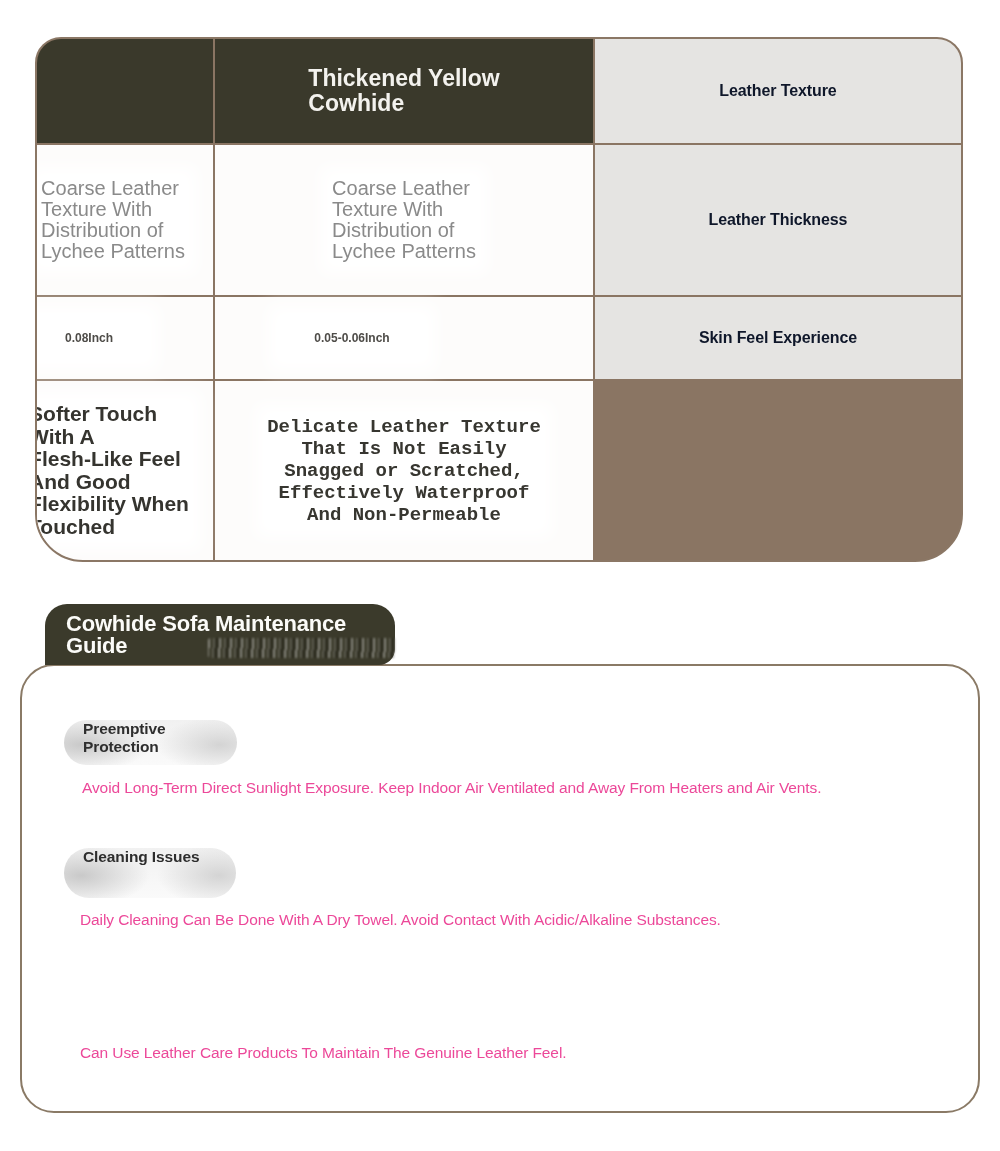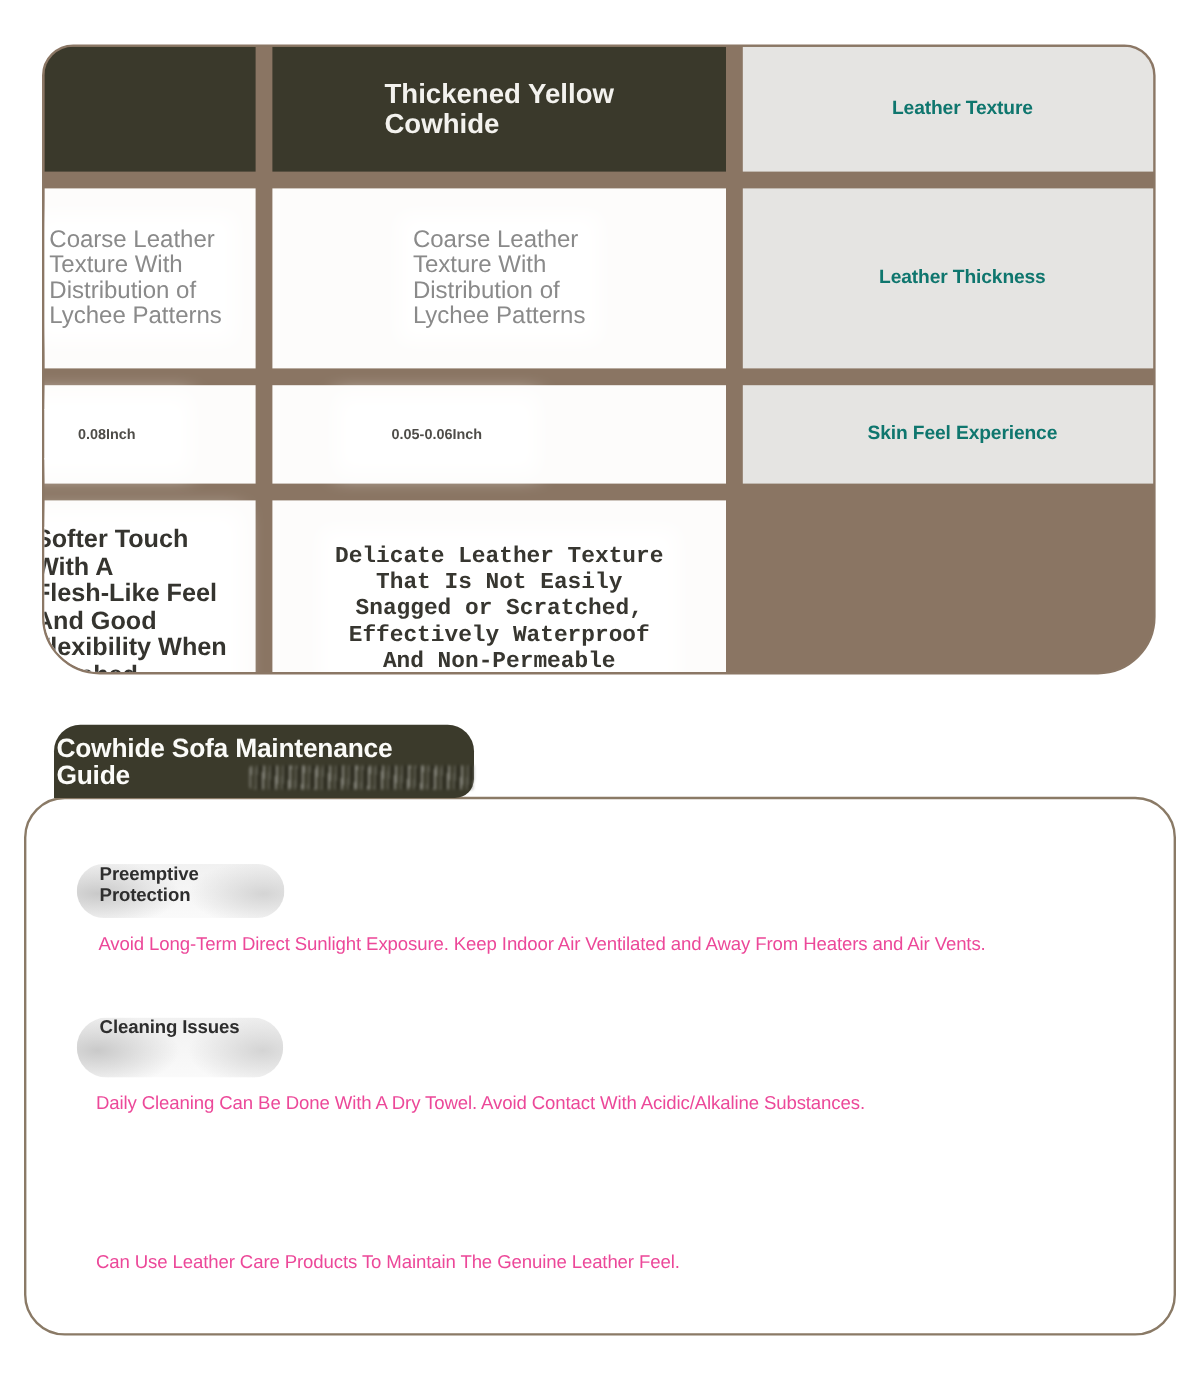--- a/index.html
+++ b/index.html
@@ -10,48 +10,48 @@
   
   .cmp-table {
     position:absolute; left:35px; top:37px; width:928px; height:525px;
     background:#8a7563;                 
     border:2px solid #8b7765;
     border-radius:26px 26px 48px 48px;
     overflow:hidden;
     display:grid;
     grid-template-columns:176px 378px 366px;
     grid-template-rows:104px 150px 82px 179px;
-    gap:14px;
+    gap:2px;
   }
   .cell { display:flex; align-items:center; justify-content:center; }
   .hcell { background:#3a392b; color:#f3f2ee; }
   .hcell .h-main { font-size:23px; font-weight:700; line-height:1.08; text-align:left; white-space:pre-line; }
   .hcell .h-sub  { font-size:11.5px; font-weight:400; letter-spacing:.2px; }
   .lcell { background:#e5e4e2; }
-  .lcell span { font-size:16px; font-weight:600; color:#0f766e; letter-spacing:-0.1px; }
+  .lcell span { font-size:16px; font-weight:600; color:#0f172a; letter-spacing:-0.1px; }
   .ccell { background:#fdfcfb; }
   .patch { background:#ffffff; box-shadow:0 0 16px 12px rgba(255,255,255,.95); }
   .txt-muted { font-size:20px; line-height:21px; color:#8a8a8a; white-space:pre-line; text-align:left; }
   .txt-dark-lg { font-size:21px; line-height:22.5px; color:#35342f; font-weight:600; white-space:pre-line; text-align:left; }
   .txt-dark-md { font-size:19px; line-height:22px; color:#373630; font-weight:600; white-space:pre-line; text-align:center;font-family:Liberation Mono, monospace; }
   .txt-thick { font-size:12px; font-weight:600; color:#4e4c48; padding:14px 34px; }
   .shift-a { transform:translateX(-12px); }
   .shift-b { transform:translateX(-36px); }
   .shift-c { transform:translateX(-52px); }
   .shift-d { transform:translateX(-16px); }
 
   
   .guide-card {
     position:absolute; left:20px; top:664px; width:960px; height:449px;
     background:#ffffff; border:2px solid #8a7a66; border-radius:34px;
   }
   .guide-tab {
     position:absolute; left:45px; top:604px; width:350px; height:61px;
     background:#3b3a2b; border-radius:22px 22px 16px 0;
-    color:#fbfbf8; z-index:3; padding:9px 0 0 2px;
+    color:#fbfbf8; z-index:3; padding:9px 0 0 21px;
   }
   .guide-tab .tab-title { font-size:22px; font-weight:700; line-height:21.5px; white-space:pre-line; letter-spacing:-0.2px; }
   .tab-garble {
     position:absolute; left:163px; top:34px; width:190px; height:20px;
     background:repeating-linear-gradient(93deg,
       rgba(255,255,255,.55) 0 2px, rgba(59,58,43,0) 2px 5px,
       rgba(255,255,255,.25) 5px 7px, rgba(20,20,12,.45) 7px 11px);
     filter:blur(1.2px); opacity:.75; border-radius:3px;
   }
   .pill {

